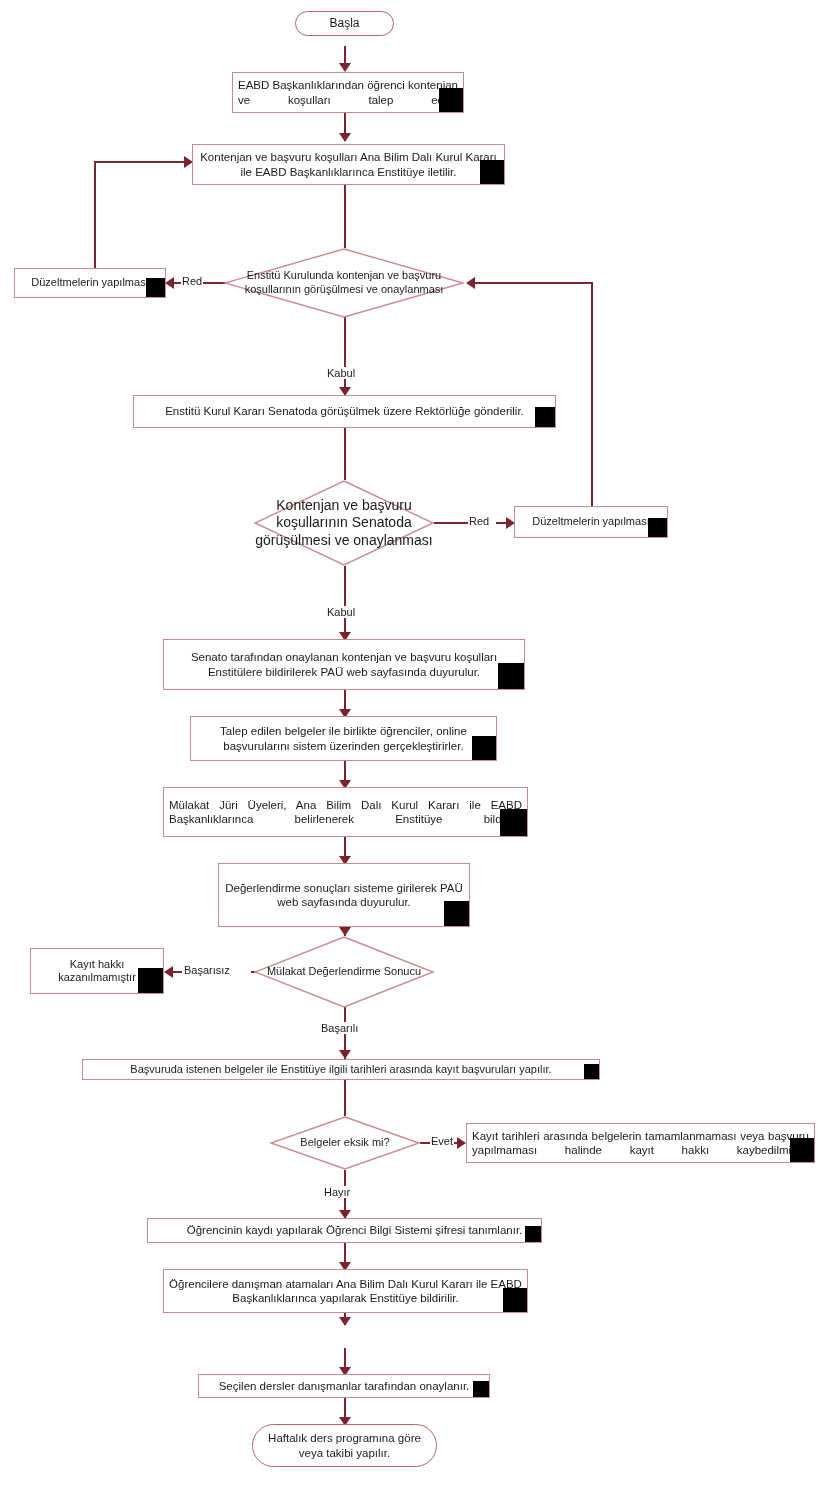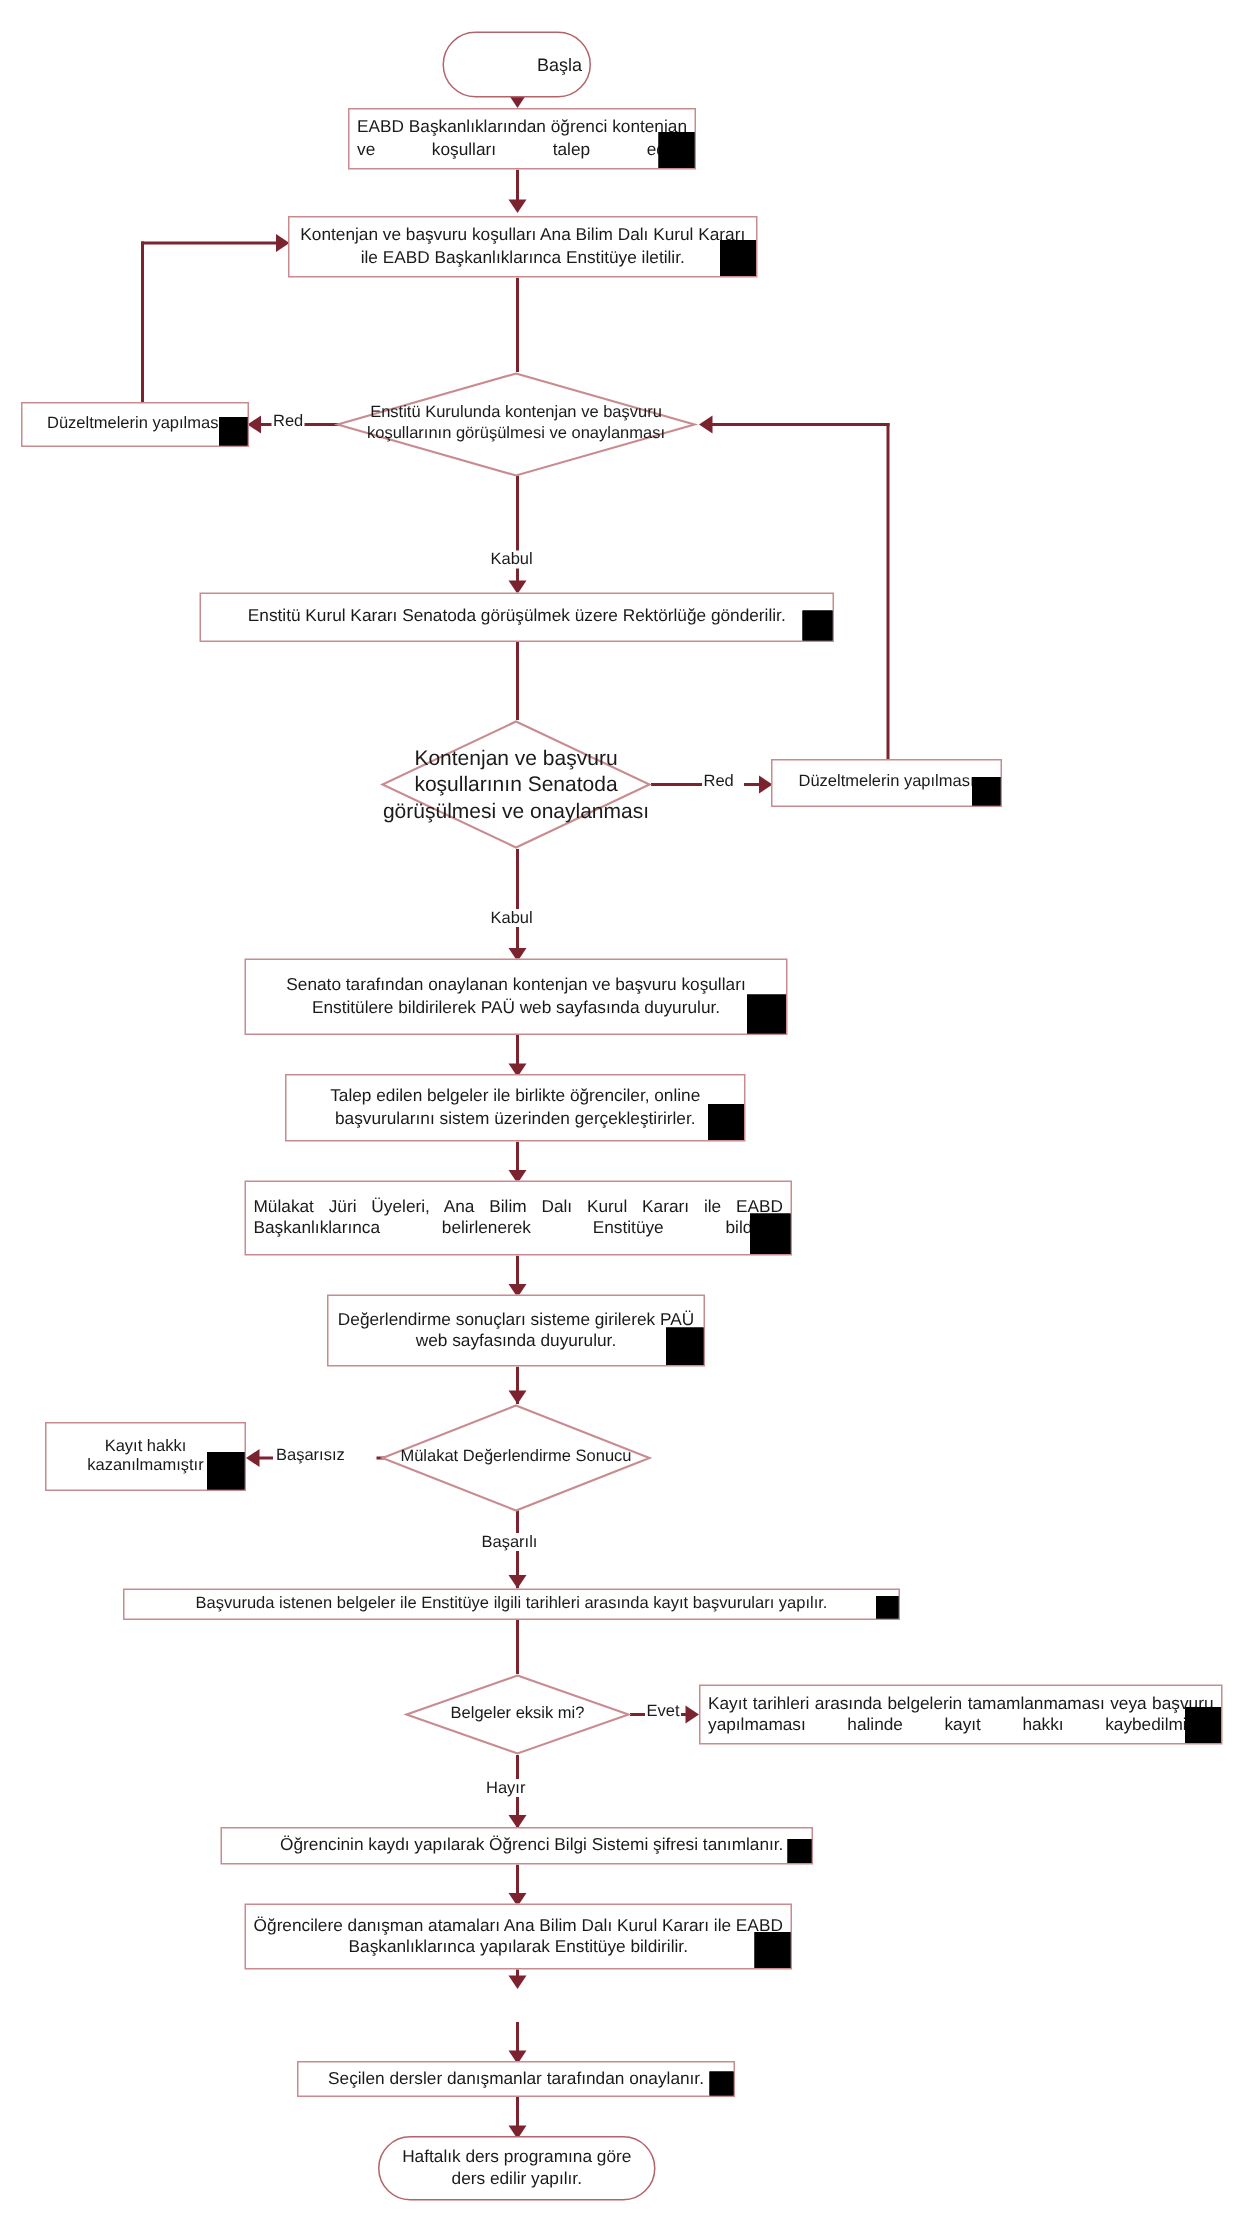--- a/index.html
+++ b/index.html
@@ -120,21 +120,21 @@
 
   <div class="ln v" style="left:344px;top:1298px;height:26px;"></div>
   <div class="ar down" style="left:339px;top:1317px;"></div>
 
   <div class="ln v" style="left:344px;top:1348px;height:26px;"></div>
   <div class="ar down" style="left:339px;top:1367px;"></div>
 
   <div class="ln v" style="left:344px;top:1398px;height:26px;"></div>
   <div class="ar down" style="left:339px;top:1417px;"></div>
 
-  <div class="node term" style="left:295px;top:21px;width:99px;height:44px;font-size:12px;justify-content:flex-end;">
+  <div class="node term" style="left:295px;top:11px;width:99px;height:25px;font-size:12px;">
     <span class="txt">Başla</span>
   </div>
 
   <div class="node proc just" style="left:232px;top:72px;width:232px;height:41px;font-size:11.5px;">
     <span class="txt">EABD Başkanlıklarından öğrenci kontenjan ve koşulları talep edilir.</span>
     <span class="fold" style="border-width:0 24px 24px 0;"></span>
   </div>
 
   <div class="node proc" style="left:192px;top:144px;width:313px;height:41px;font-size:11.5px;">
     <span class="txt">Kontenjan ve başvuru koşulları Ana Bilim Dalı Kurul Kararı ile EABD Başkanlıklarınca Enstitüye iletilir.</span>
@@ -178,21 +178,21 @@
   <div class="node proc just" style="left:163px;top:787px;width:365px;height:50px;font-size:11.5px;">
     <span class="txt">Mülakat Jüri Üyeleri, Ana Bilim Dalı Kurul Kararı ile EABD Başkanlıklarınca belirlenerek Enstitüye bildirilir.</span>
     <span class="fold" style="border-width:0 27px 27px 0;"></span>
   </div>
 
   <div class="node proc" style="left:190px;top:716px;width:307px;height:45px;font-size:11.5px;">
     <span class="txt">Talep edilen belgeler ile birlikte öğrenciler, online başvurularını sistem üzerinden gerçekleştirirler.</span>
     <span class="fold" style="border-width:0 24px 24px 0;"></span>
   </div>
 
-  <div class="node proc" style="left:218px;top:863px;width:252px;height:48px;font-size:11.5px;">
+  <div class="node proc" style="left:218px;top:863px;width:252px;height:64px;font-size:11.5px;">
     <span class="txt">Değerlendirme sonuçları sisteme girilerek PAÜ web sayfasında duyurulur.</span>
     <span class="fold" style="border-width:0 25px 25px 0;"></span>
   </div>
 
   <div class="dia" style="left:254px;top:936px;width:180px;height:72px;">
     <svg width="180" height="72" viewBox="0 0 180 72">
       <polygon points="90,1 179,36 90,71 1,36" fill="#ffffff" stroke="#c98b8f" stroke-width="1.4"></polygon>
     </svg>
     <div class="dtxt" style="font-size:11px;">Mülakat Değerlendirme Sonucu</div>
   </div>
@@ -229,16 +229,16 @@
     <span class="fold" style="border-width:0 24px 24px 0;"></span>
   </div>
 
 
   <div class="node proc" style="left:198px;top:1374px;width:292px;height:24px;font-size:11.5px;">
     <span class="txt">Seçilen dersler danışmanlar tarafından onaylanır.</span>
     <span class="fold" style="border-width:0 16px 16px 0;"></span>
   </div>
 
   <div class="node term" style="left:252px;top:1424px;width:185px;height:43px;font-size:11.5px;">
-    <span class="txt">Haftalık ders programına göre ders edilir yapılır.</span>
+    <span class="txt">Haftalık ders programına göre veya takibi yapılır.</span>
   </div>
 
 </div>
 
 </body></html>

